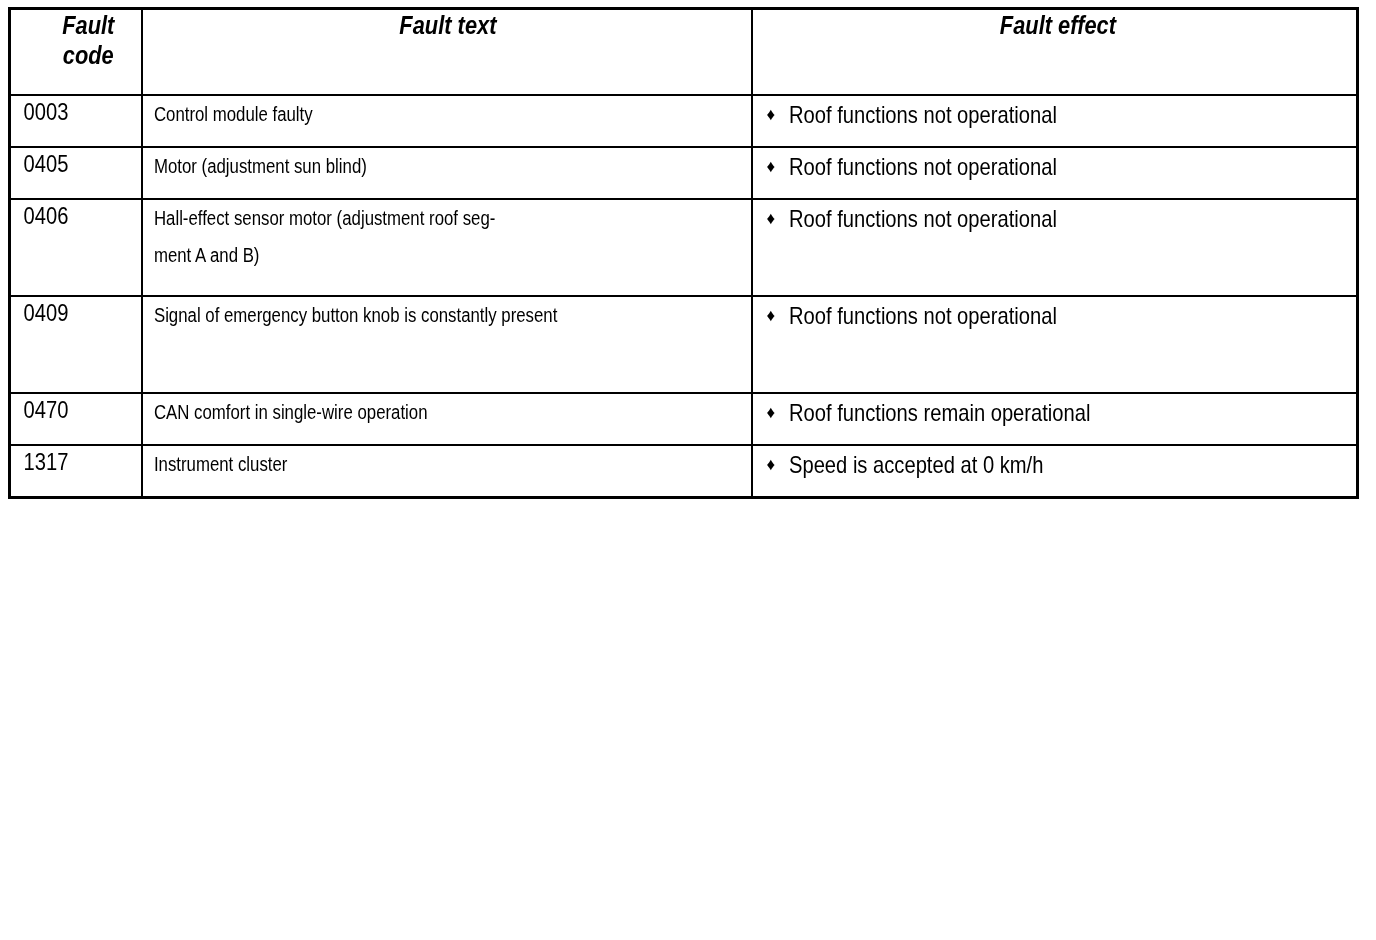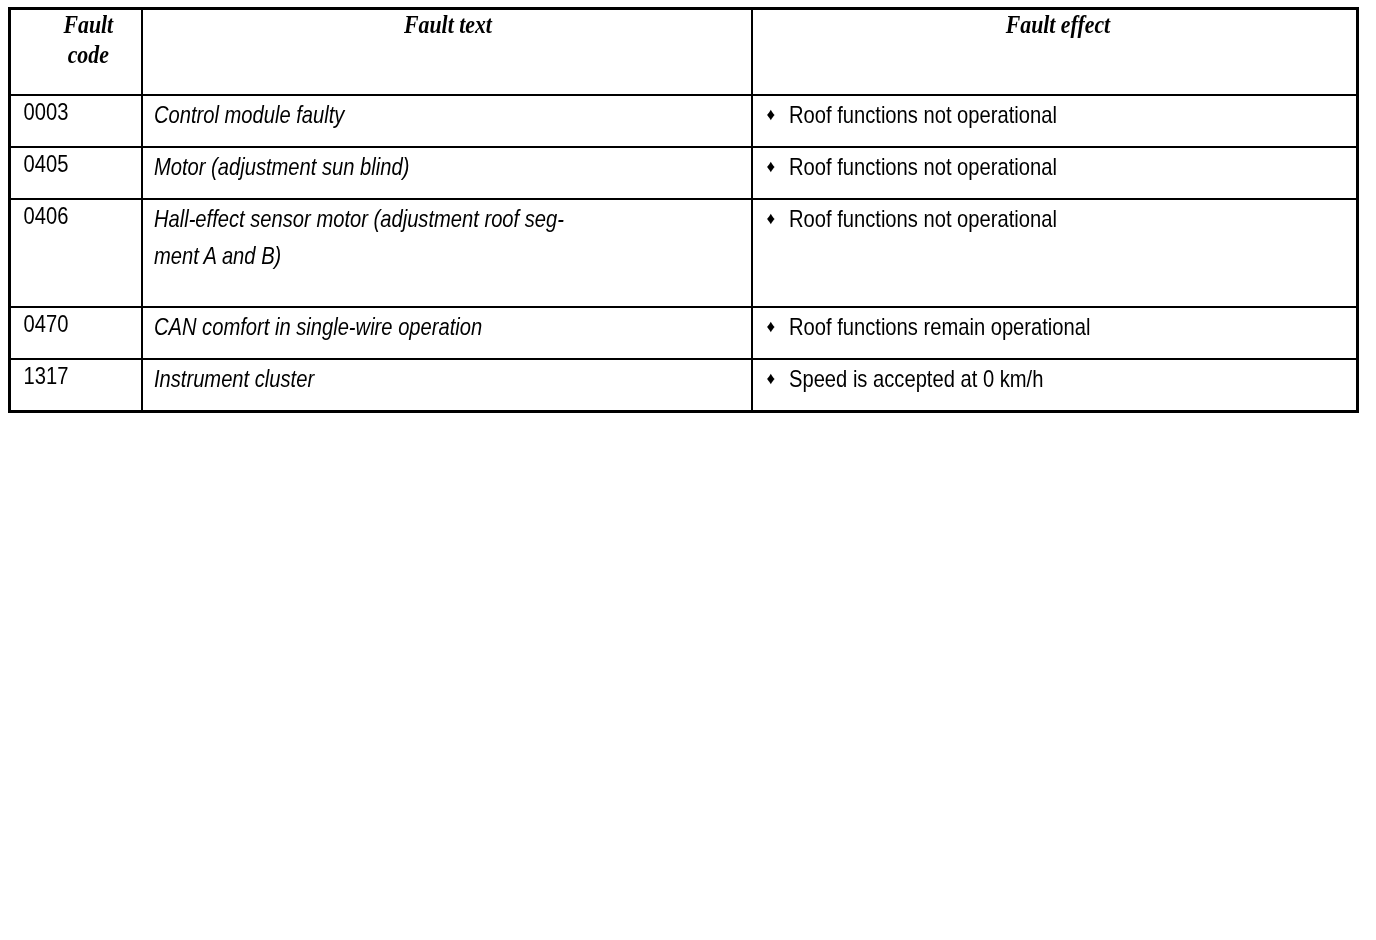--- a/index.html
+++ b/index.html
@@ -51,21 +51,20 @@
     display: inline-block;
     transform: scaleX(0.84);
     transform-origin: left center;
     white-space: normal;
   }
 
   
   .hdr-cell {
     height: 84px;
     padding: 12px 0 0 0;
-    font-family: Liberation Serif, serif;
   }
   .hdr-inner {
     font-size: 26px;
     font-weight: bold;
     font-style: italic;
     line-height: 30px;
     letter-spacing: 0px;
   }
   .hdr-code .hdr-inner { padding-left: 17px; width: 150px; }
   .hdr-text .hdr-inner { padding-left: 13px; width: 700px; }
@@ -74,24 +73,23 @@
   
   .cell-code {
     height: 50px;
     font-size: 24px;
     line-height: 31px;
     padding: 9px 0 0 0;
   }
   .cell-code .cond { padding-left: 15px; width: 155px; }
 
   .cell-text {
-    font-size: 24px;
+    font-size: 20px;
     line-height: 37px;
     padding: 8px 0 0 0;
-    font-style: italic;
   }
   .cell-text .cond {
     padding-left: 13px;
     padding-right: 10px;
     width: 712px;
     display: block;
   }
 
   .cell-eff {
     font-size: 24px;
@@ -113,21 +111,21 @@
   }
   .eff-txt {
     flex: 1 1 auto;
     display: block;
     transform: scaleX(0.84);
     transform-origin: left top;
     width: 690px;
     line-height: 37px;
   }
 
-  .r-tall { height: 108px; }
+  .r-tall { height: 97px; }
   .r-short { height: 50px; margin-top: 44px; }
 </style>
 </head>
 <body>
 
 <div id="fault-table-wrap">
   <table class="fault-table">
     <colgroup>
       <col class="c-code">
       <col class="c-text">
@@ -176,20 +174,32 @@
           <td class="cell-text">
             <span class="cond">Hall-effect sensor motor (adjustment roof seg-<br>ment A and B)</span>
           </td>
           <td class="cell-eff">
             <div class="eff-row">
               <span class="bullet">♦</span>
               <span class="eff-txt">Roof functions not operational</span>
             </div>
           </td>
         </tr>
+        <tr class="r-tall">
+          <td class="cell-code"><span class="cond">0409</span></td>
+          <td class="cell-text">
+            <span class="cond">Signal of emergency button knob is constantly present</span>
+          </td>
+          <td class="cell-eff">
+            <div class="eff-row">
+              <span class="bullet">♦</span>
+              <span class="eff-txt">Roof functions not operational</span>
+            </div>
+          </td>
+        </tr>
         <tr class="r-short">
           <td class="cell-code"><span class="cond">0470</span></td>
           <td class="cell-text">
             <span class="cond">CAN comfort in single-wire operation</span>
           </td>
           <td class="cell-eff">
             <div class="eff-row">
               <span class="bullet">♦</span>
               <span class="eff-txt">Roof functions remain operational</span>
             </div>

